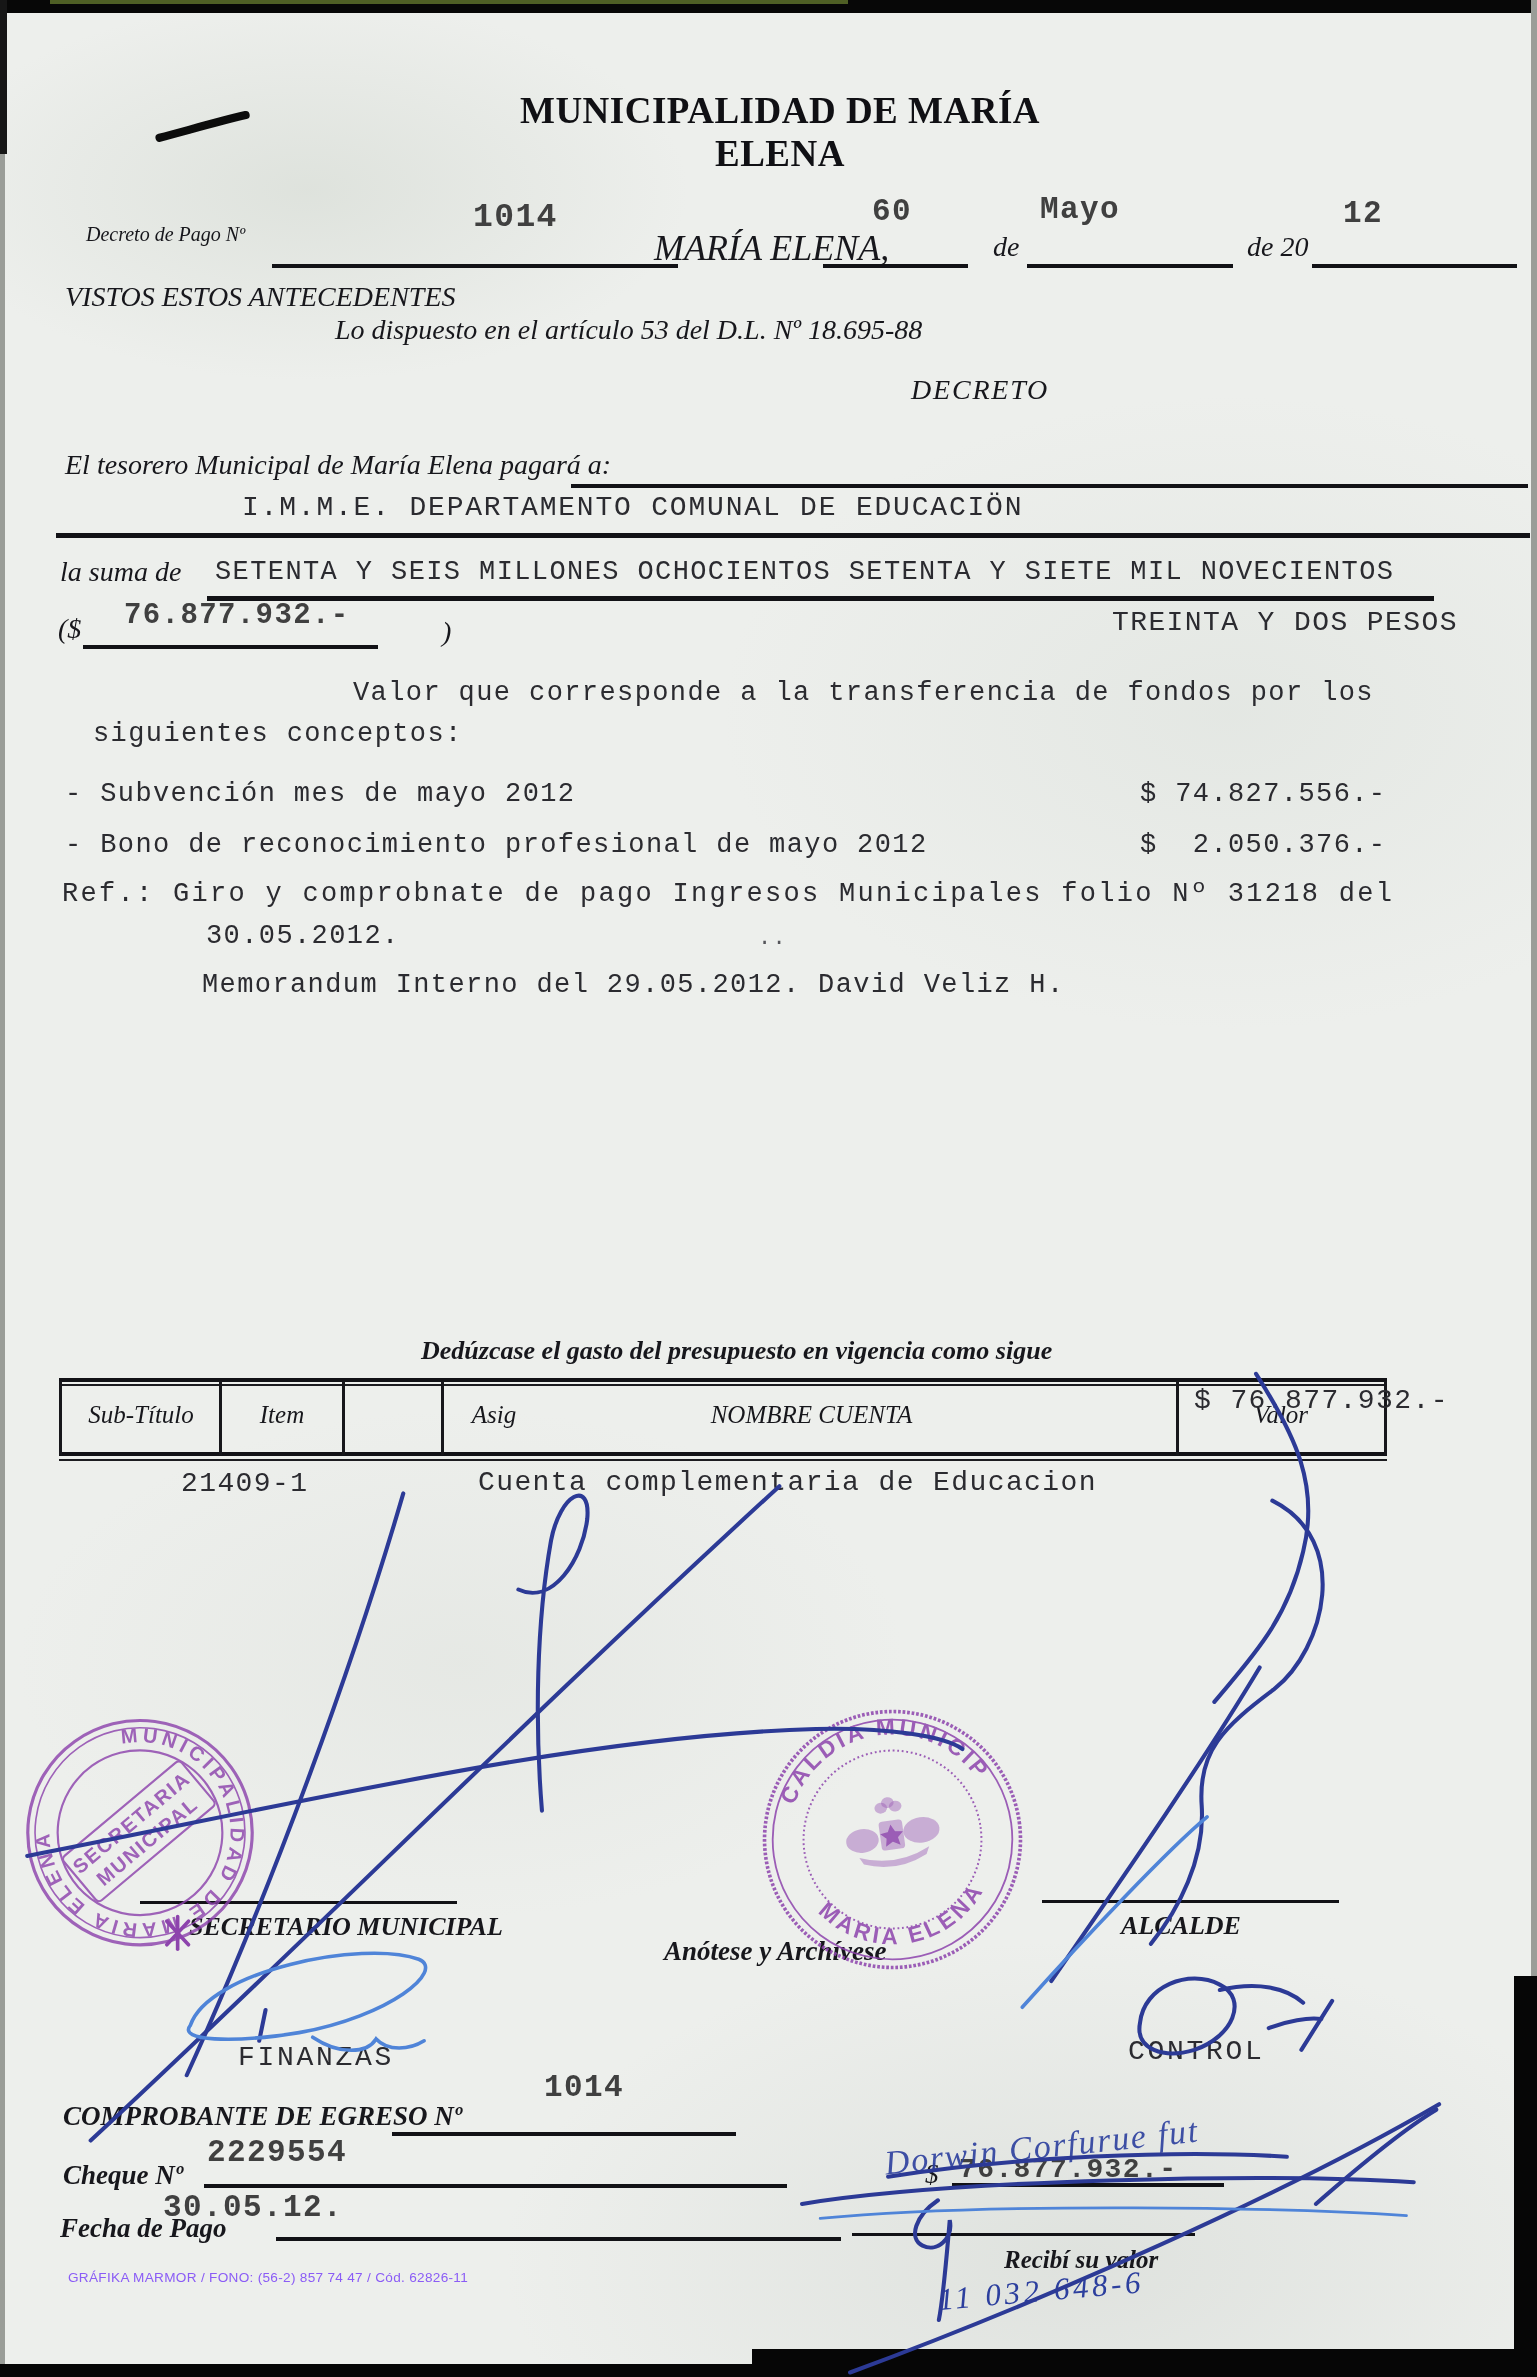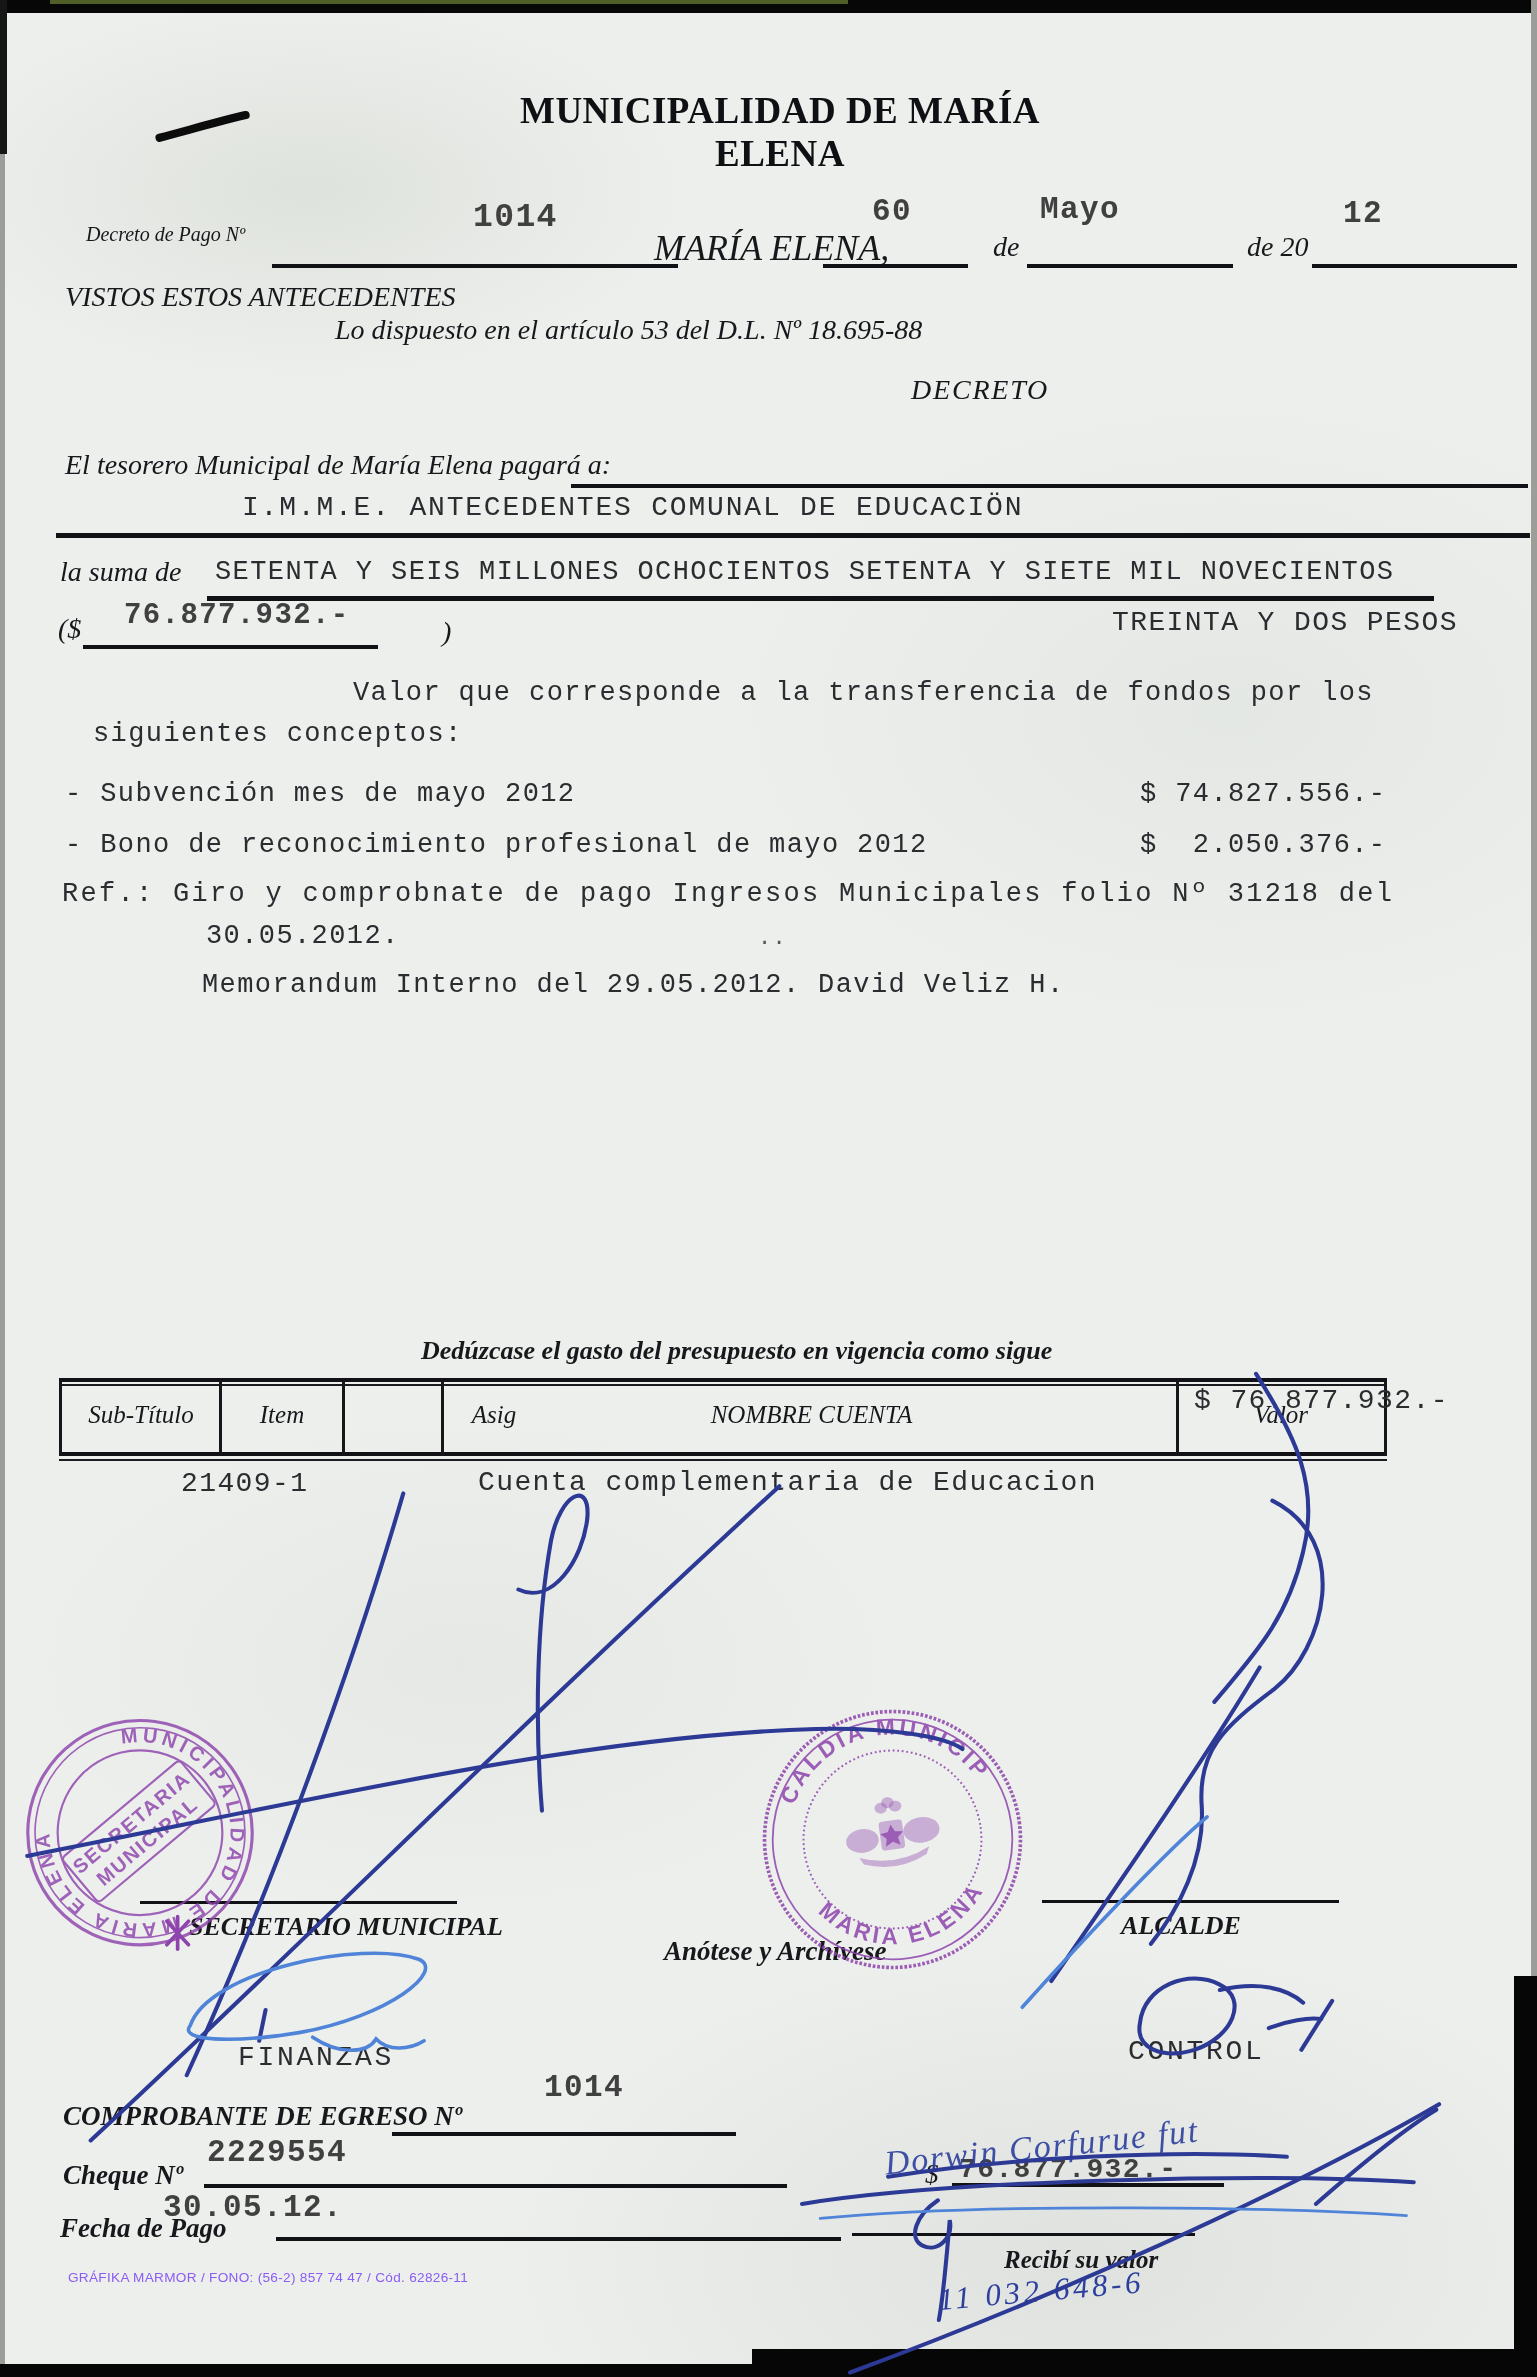--- a/index.html
+++ b/index.html
@@ -56,21 +56,21 @@
   <span class="abs it" style="left:1247px;top:231px;font-size:28px;">de 20</span>
   <span class="abs tw twb" style="left:1343px;top:196px;font-size:31px;">12</span>
   <div class="rule" style="left:1312px;top:264px;width:205px;"></div>
 
   <span class="abs it" style="left:65px;top:281px;font-size:28px;">VISTOS ESTOS ANTECEDENTES</span>
   <span class="abs it" style="left:335px;top:314px;font-size:28px;">Lo dispuesto en el artículo 53 del D.L. Nº 18.695-88</span>
   <span class="abs it" style="left:911px;top:374px;font-size:28px;letter-spacing:1.8px;">DECRETO</span>
 
   <span class="abs it" style="left:65px;top:449px;font-size:28px;">El tesorero Municipal de María Elena pagará a:</span>
   <div class="rule" style="left:571px;top:484px;width:957px;"></div>
-  <span class="abs tw" style="left:242px;top:492px;font-size:28px;letter-spacing:1.8px;">I.M.M.E. ANTECEDENTES COMUNAL DE EDUCACIÖN</span>
+  <span class="abs tw" style="left:242px;top:492px;font-size:28px;letter-spacing:1.8px;">I.M.M.E. DEPARTAMENTO COMUNAL DE EDUCACIÖN</span>
   <div class="rule" style="left:56px;top:533px;width:1474px;height:4.5px;"></div>
 
   <span class="abs it" style="left:60px;top:556px;font-size:28px;">la suma de</span>
   <span class="abs tw" style="left:215px;top:557px;font-size:27px;">SETENTA Y SEIS MILLONES OCHOCIENTOS SETENTA Y SIETE MIL NOVECIENTOS</span>
   <div class="rule" style="left:207px;top:596px;width:1227px;height:4.5px;"></div>
   <span class="abs it" style="left:58px;top:613px;font-size:28px;">($</span>
   <span class="abs tw twb" style="left:124px;top:599px;font-size:29px;">76.877.932.-</span>
   <div class="rule" style="left:83px;top:645px;width:295px;"></div>
   <span class="abs it" style="left:442px;top:616px;font-size:28px;">)</span>
   <span class="abs tw" style="left:1112px;top:607px;font-size:28px;">TREINTA Y DOS PESOS</span>

